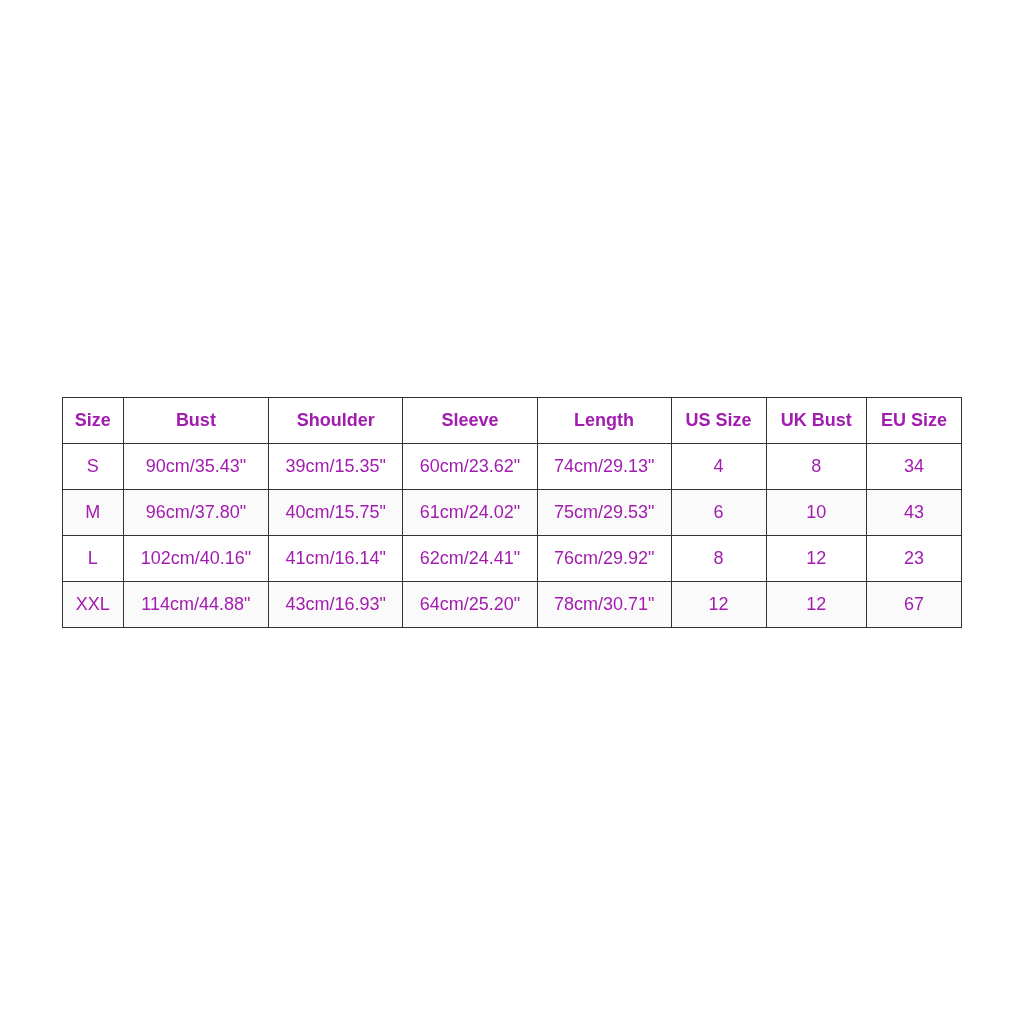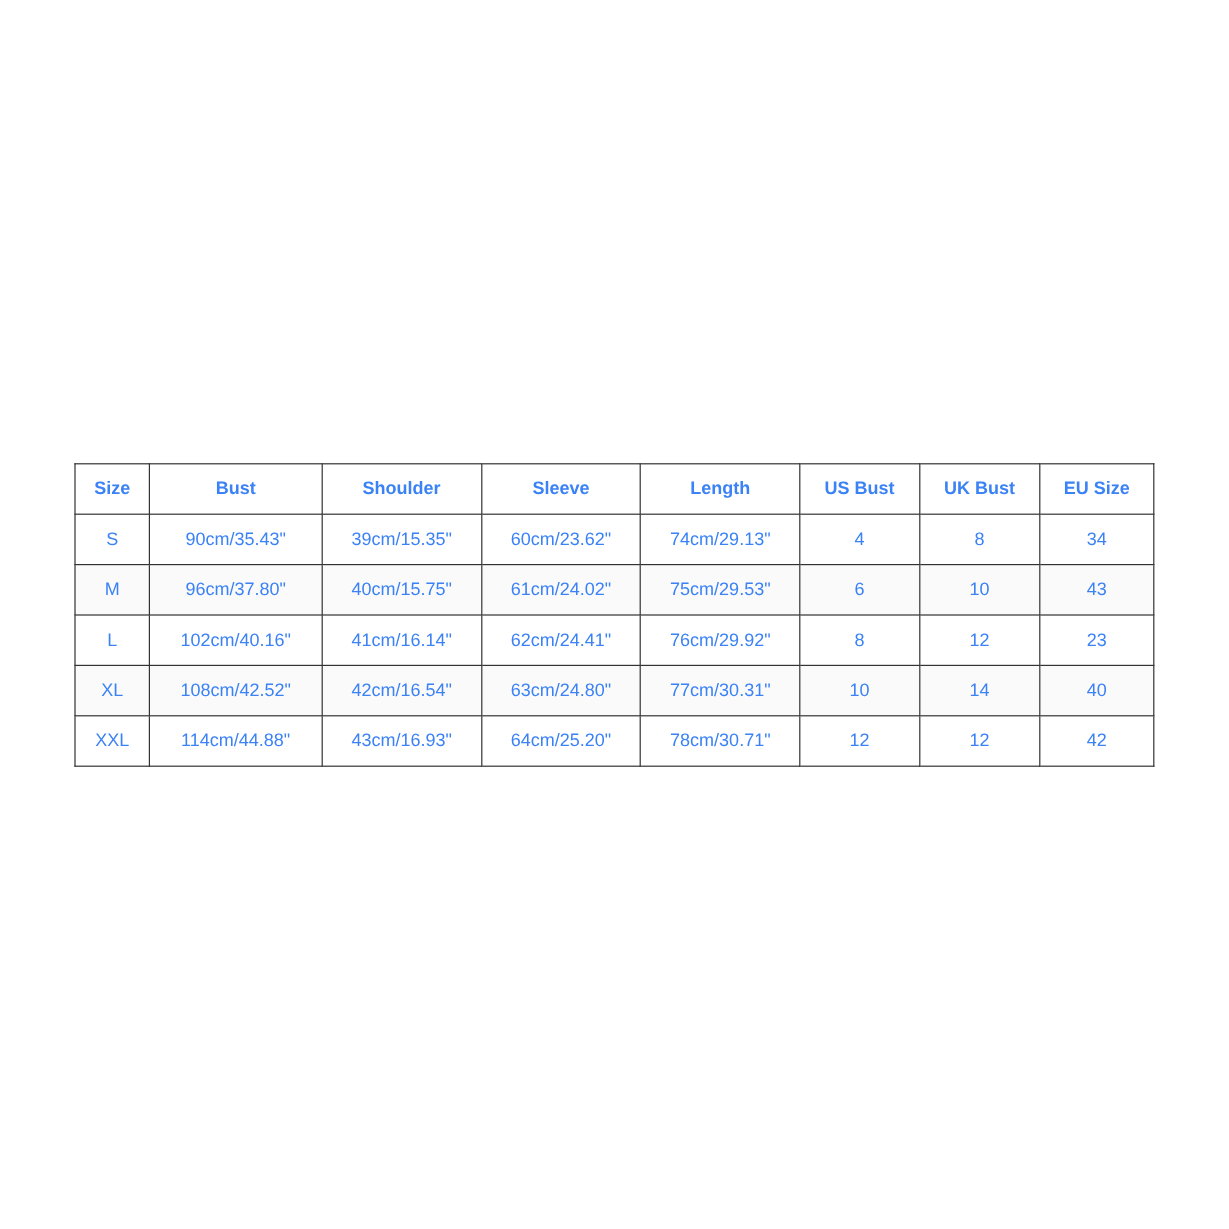--- a/index.html
+++ b/index.html
@@ -18,22 +18,22 @@
       font-family: Arial, sans-serif;
     }
 
     .table-container {
       width: 900px;
     }
 
     table {
       width: 100%;
       border-collapse: collapse;
-      font-size: 15px;
-      color: #3b82f6;
+      font-size: 18px;
+      color: #a21caf;
     }
 
     th, td {
       border: 1px solid #333333;
       padding: 12px 8px;
       text-align: center;
     }
 
     th {
       font-weight: bold;
@@ -53,21 +53,21 @@
 
 <div class="table-container">
   <table>
     <thead>
       <tr>
         <th>Size</th>
         <th>Bust</th>
         <th>Shoulder</th>
         <th>Sleeve</th>
         <th>Length</th>
-        <th>US Bust</th>
+        <th>US Size</th>
         <th>UK Bust</th>
         <th>EU Size</th>
       </tr>
     </thead>
     <tbody id="table-body">
     <tr>
           <td>S</td>
           <td>90cm/35.43"</td>
           <td>39cm/15.35"</td>
           <td>60cm/23.62"</td>
@@ -90,34 +90,24 @@
           <td>L</td>
           <td>102cm/40.16"</td>
           <td>41cm/16.14"</td>
           <td>62cm/24.41"</td>
           <td>76cm/29.92"</td>
           <td>8</td>
           <td>12</td>
           <td>23</td>
         </tr>
         <tr>
-          <td>XL</td>
-          <td>108cm/42.52"</td>
-          <td>42cm/16.54"</td>
-          <td>63cm/24.80"</td>
-          <td>77cm/30.31"</td>
-          <td>10</td>
-          <td>14</td>
-          <td>40</td>
-        </tr>
-        <tr>
           <td>XXL</td>
           <td>114cm/44.88"</td>
           <td>43cm/16.93"</td>
           <td>64cm/25.20"</td>
           <td>78cm/30.71"</td>
           <td>12</td>
           <td>12</td>
-          <td>42</td>
+          <td>67</td>
         </tr>
       </tbody>
   </table>
 </div>
 
 </body></html>

